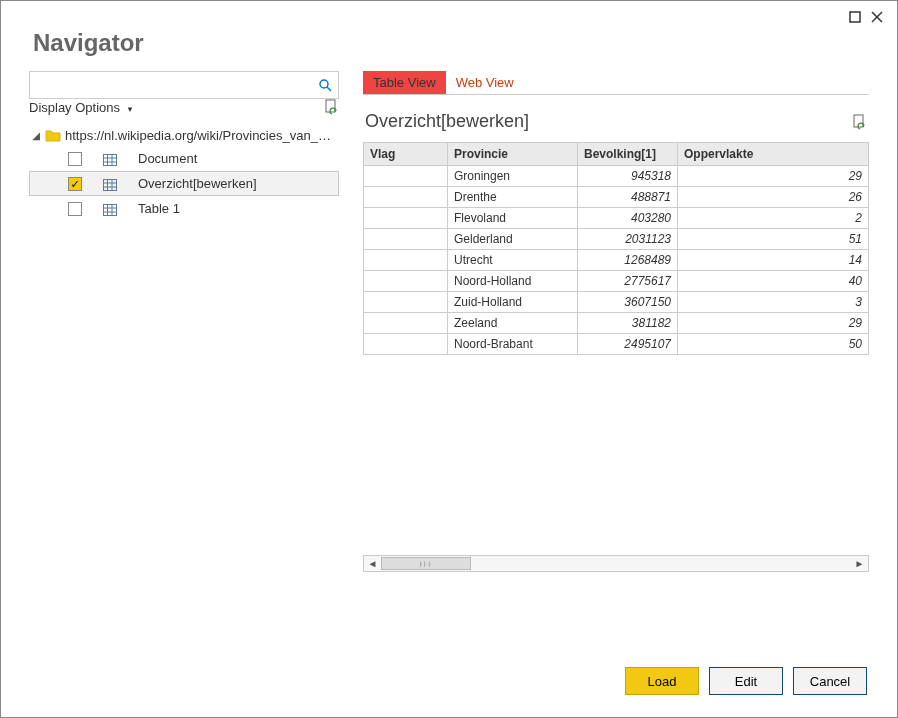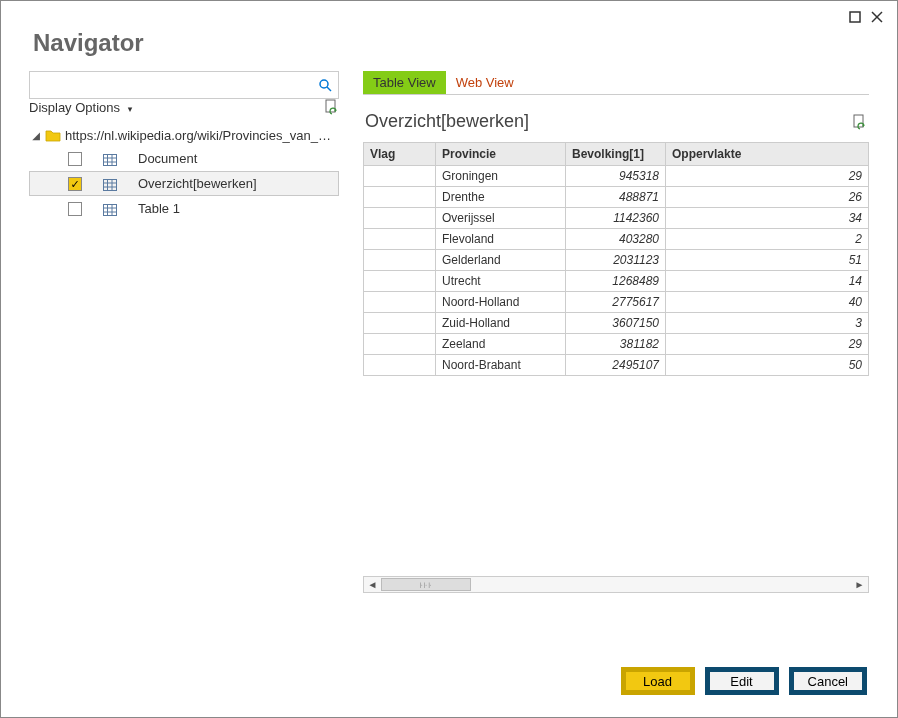--- a/index.html
+++ b/index.html
@@ -22,37 +22,37 @@
 .folder-icon { width: 16px; height: 13px; }
 .tree-root .label { white-space: nowrap; overflow: hidden; text-overflow: ellipsis; flex: 1; }
 .tree-children { margin-left: 0; }
 .tree-item { display: flex; align-items: flex-end; gap: 21px; padding: 4px 2px 4px 38px; font-size: 13px; border: 1px solid transparent; }
 .tree-item.selected { background: #f2f2f2; border: 1px solid #c8c8c8; }
 .checkbox { width: 14px; height: 14px; border: 1px solid #888; display: inline-flex; align-items: center; justify-content: center; background: #fff; }
 .checkbox.checked { background: #f2c811; border-color: #888; color: #000; font-size: 11px; line-height: 1; }
 .right { flex: 1; display: flex; flex-direction: column; }
 .tabs { display: flex; border-bottom: 1px solid #ccc; font-size: 13px; }
 .tab { padding: 4px 10px; cursor: pointer; color: #c2410c; }
-.tab.active { background: #84cc16; color: #333; }
+.tab.active { background: #ef4444; color: #333; }
 .preview-head { display: flex; justify-content: space-between; align-items: center; margin: 16px 2px 10px 2px; }
 .preview-title { font-size: 18px; font-weight: 300; color: #444; }
 .data-table { width: 100%; border-collapse: collapse; font-size: 12px; table-layout: fixed; }
 .data-table th { background: #eaeaea; border: 1px solid #ccc; text-align: left; padding: 4px 6px; font-weight: 600; }
 .data-table td { border: 1px solid #ccc; padding: 3px 6px; }
 .data-table td.num { text-align: right; font-style: italic; }
 .data-table td.txt { text-align: left; }
-.col-vlag { width: 72px; }
+.col-vlag { width: 84px; }
 .col-prov { width: 130px; }
 .col-bev { width: 100px; }
 .scrollbar { margin-top: 200px; height: 17px; border: 1px solid #ccc; background: #f6f6f6; display: flex; align-items: center; }
 .sb-btn { width: 17px; height: 15px; display:flex; align-items:center; justify-content:center; font-size:10px; color:#555; }
 .sb-track { flex:1; position:relative; height:13px; }
 .sb-thumb { position:absolute; left:0; top:0; height:13px; width:90px; background:#ddd; border:1px solid #bbb; display:flex; align-items:center; justify-content:center; font-size:8px; color:#888; letter-spacing:1px; }
 .footer { display: flex; justify-content: flex-end; gap: 10px; padding: 16px 26px 18px 0; }
-.btn { min-width: 74px; height: 28px; border: 5px solid #0c4a6e; background: #f3f3f3; font-size: 13px; cursor: pointer; padding: 0 14px; }
+.btn { min-width: 74px; height: 28px; border: 1px solid #0c4a6e; background: #f3f3f3; font-size: 13px; cursor: pointer; padding: 0 14px; }
 .btn.primary { background: #f2c811; border-color: #c9a400; }
 svg { display: block; }
 </style>
 </head>
 <body>
 
 <div class="window">
   <div class="titlebar">
     <span class="tb-icon">
       <svg width="12" height="12">
@@ -183,26 +183,20 @@
               <td class="num">29</td>
             </tr>
             <tr>
               <td class="txt"></td>
               <td class="txt">Drenthe</td>
               <td class="num">488871</td>
               <td class="num">26</td>
             </tr>
             <tr>
               <td class="txt"></td>
-              <td class="txt">Overijssel</td>
-              <td class="num">1142360</td>
-              <td class="num">34</td>
-            </tr>
-            <tr>
-              <td class="txt"></td>
               <td class="txt">Flevoland</td>
               <td class="num">403280</td>
               <td class="num">2</td>
             </tr>
             <tr>
               <td class="txt"></td>
               <td class="txt">Gelderland</td>
               <td class="num">2031123</td>
               <td class="num">51</td>
             </tr>

